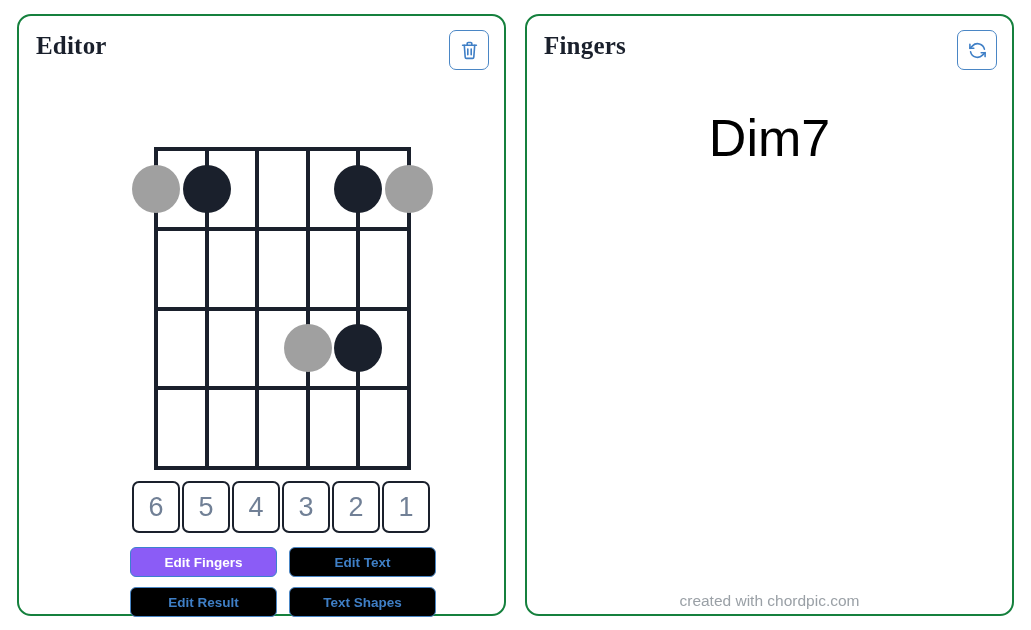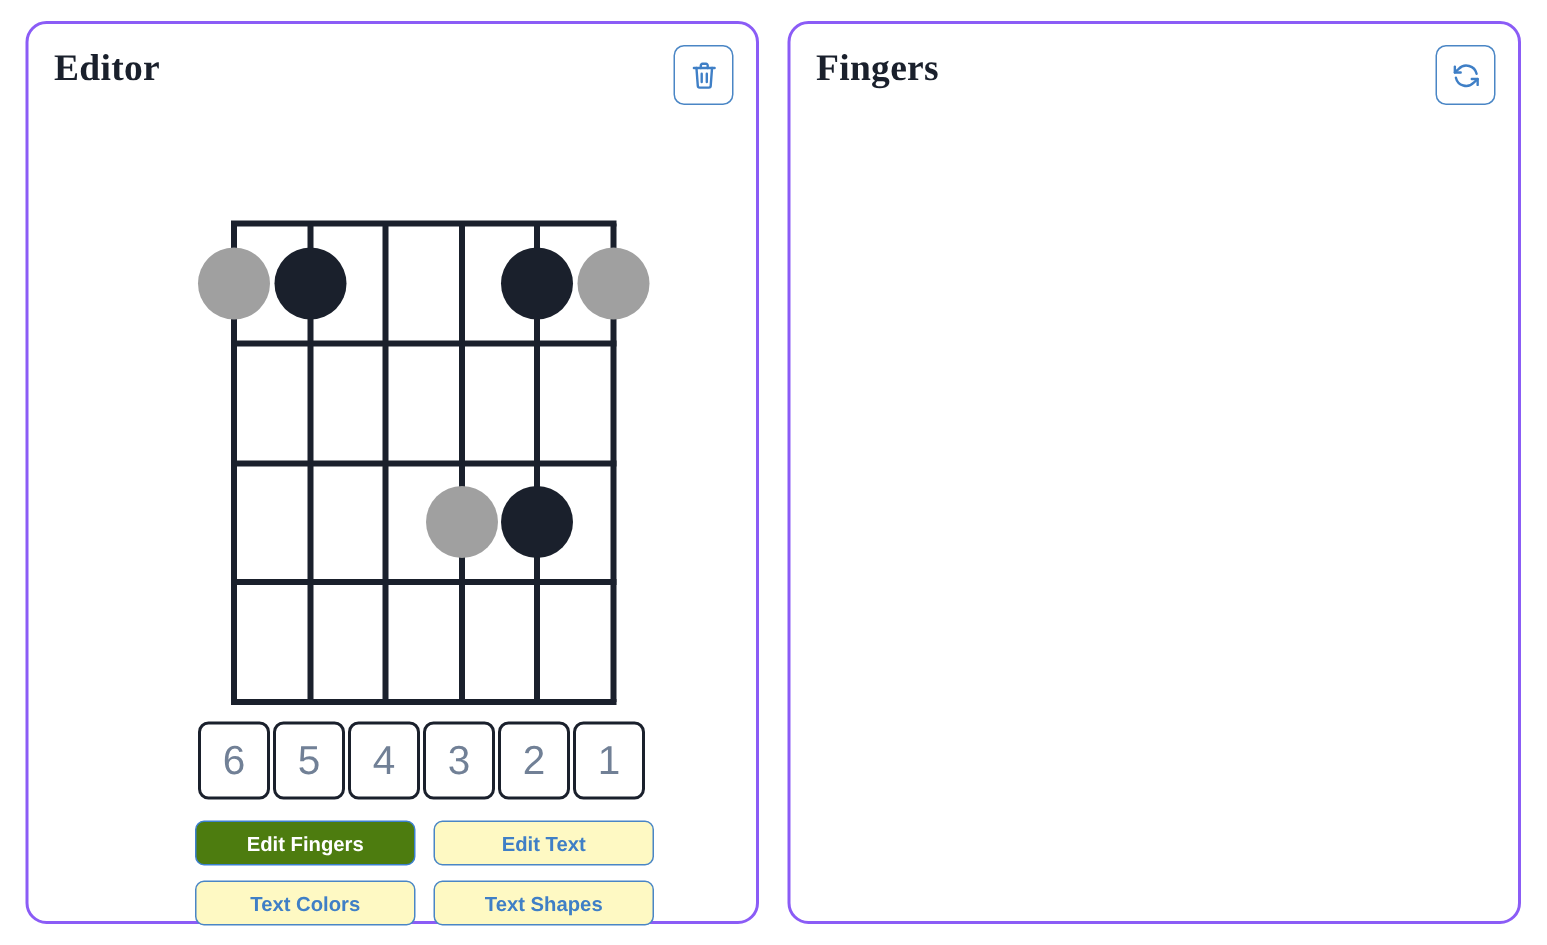--- a/index.html
+++ b/index.html
@@ -18,21 +18,21 @@
     position: absolute;
     inset: 0;
     display: flex;
     gap: 19px;
     padding: 14px 17px;
     box-sizing: border-box;
   }
   .panel {
     position: relative;
     background: #ffffff;
-    border: 2px solid #8b5cf6;
+    border: 2px solid #15803d;
     border-radius: 14px;
     box-sizing: border-box;
     flex: 1 1 0;
   }
   .panel-header {
     position: absolute;
     top: 0; left: 0; right: 0;
     height: 70px;
   }
   .panel-title {
@@ -129,33 +129,33 @@
     top: 531px;
     width: 306px;
     display: grid;
     grid-template-columns: 147px 147px;
     gap: 10px 12px;
   }
   .edit-btn {
     height: 30px;
     border-radius: 6px;
     border: 1px solid #4a86c5;
-    background: #fef9c3;
+    background: #000000;
     color: #3f7fc6;
     font-size: 13.5px;
     font-weight: bold;
     font-family: "Liberation Sans", sans-serif;
     display: flex;
     align-items: center;
     justify-content: center;
     cursor: pointer;
     box-sizing: border-box;
   }
   .edit-btn.active {
-    background: #4d7c0f;
+    background: #8b5cf6;
     border-color: #3c80cf;
     color: #ffffff;
   }
 
   
   .result-body { position: absolute; inset: 0; }
   .chord-name {
     position: absolute;
     left: 0; right: 0;
     top: 96px;
@@ -223,21 +223,21 @@
           <button class="string-btn">5</button>
           <button class="string-btn">4</button>
           <button class="string-btn">3</button>
           <button class="string-btn">2</button>
           <button class="string-btn">1</button>
         </div>
 
       <div class="edit-grid">
           <button class="edit-btn active">Edit Fingers</button>
           <button class="edit-btn">Edit Text</button>
-          <button class="edit-btn">Text Colors</button>
+          <button class="edit-btn">Edit Result</button>
           <button class="edit-btn">Text Shapes</button>
         </div>
     </div>
   </section>
 
   <section class="panel">
     <div class="panel-header">
       <div class="panel-title">Fingers</div>
       <button class="icon-btn">
         <span>
@@ -245,17 +245,19 @@
             <path d="M16.4 8.2a7 7 0 0 0-11.9-3.3L1.9 7.3"></path>
             <path d="M1.9 3.4v3.9h3.9"></path>
             <path d="M2.6 10.8a7 7 0 0 0 11.9 3.3l2.6-2.4"></path>
             <path d="M17.1 15.6v-3.9h-3.9"></path>
           </svg>
         </span>
       </button>
     </div>
 
     <div class="result-body">
-
+      <div class="chord-name">Dim7</div>
+
+      <div class="credit">created with chordpic.com</div>
     </div>
   </section>
 
 </div>
 
 </body></html>

